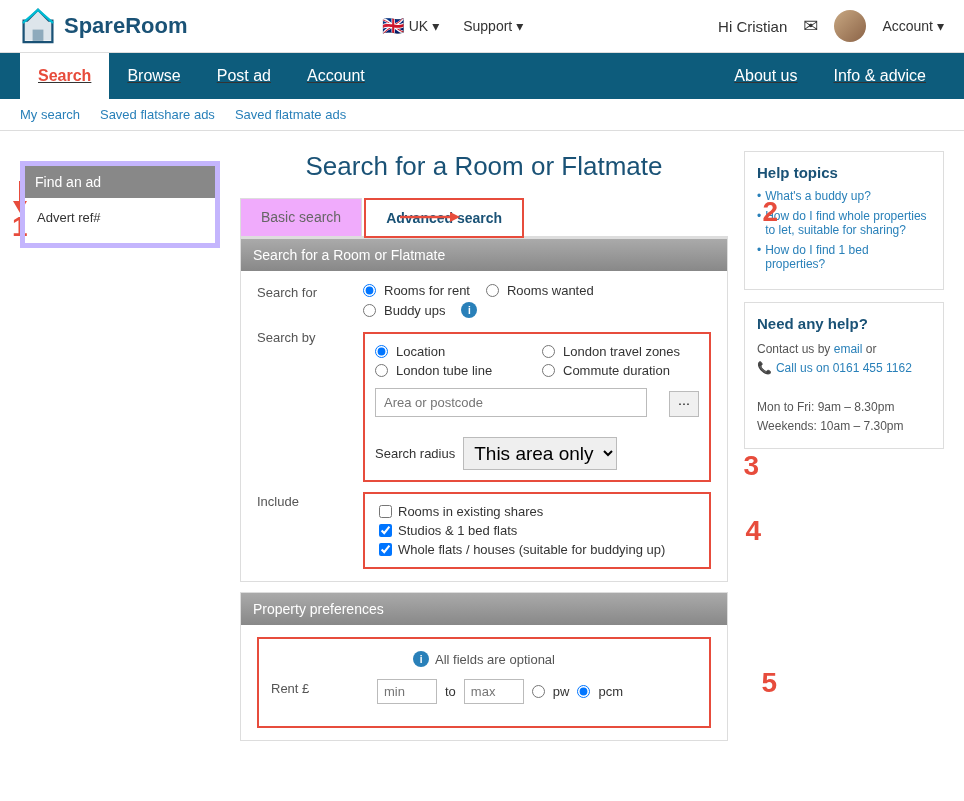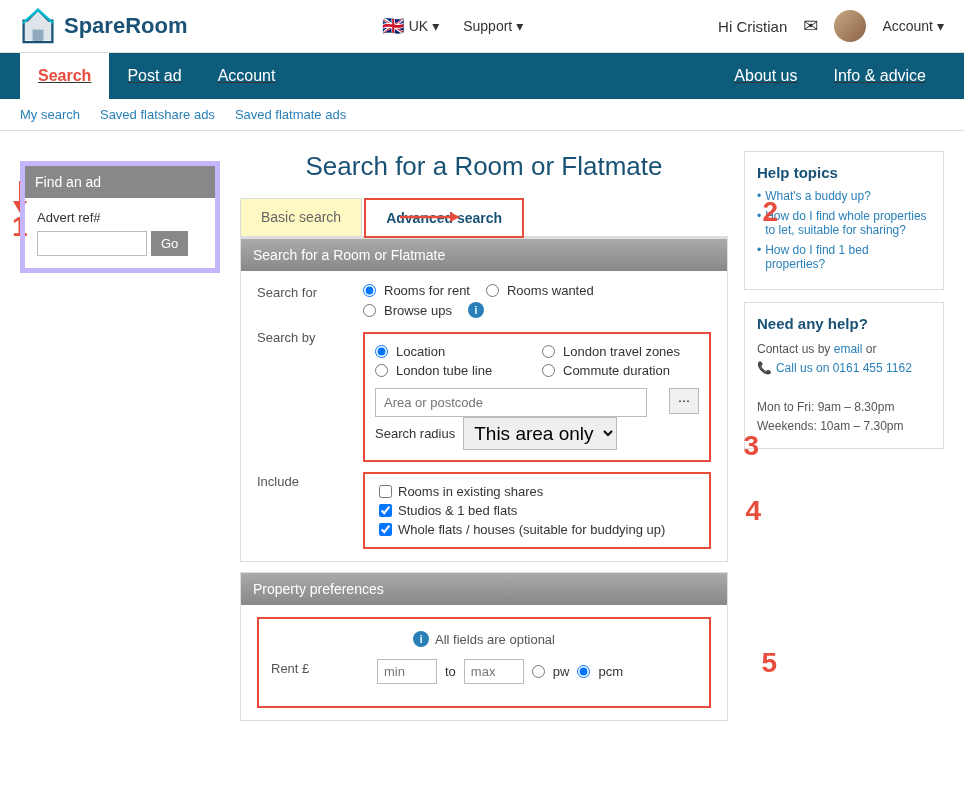--- a/index.html
+++ b/index.html
@@ -172,21 +172,21 @@
       display: flex;
       border-bottom: 2px solid #ddd;
       margin-bottom: 0;
     }
     .tab {
       padding: 10px 20px;
       cursor: pointer;
       font-size: 14px;
       color: #666;
       border: 1px solid #ddd;
-      background: #fef9c3;
+      background: #f0abfc;
       border-bottom: none;
       margin-right: 2px;
     }
     .tab.active {
       background: #fff;
       color: #1a5276;
       font-weight: bold;
       border: 2px solid #e74c3c;
       border-bottom: 2px solid #fff;
       margin-bottom: -2px;
@@ -259,23 +259,23 @@
       margin-top: 4px;
     }
     .search-by-options {
       display: grid;
       grid-template-columns: 1fr 1fr;
       gap: 4px 10px;
       margin-bottom: 10px;
     }
     .location-input-row {
       display: flex;
-      align-items: flex-start;
+      align-items: flex-end;
       gap: 22px;
-      margin-bottom: 0;
+      margin-bottom: 20px;
     }
     .location-input {
       flex: 1;
       border: 1px solid #bbb;
       padding: 6px 8px;
       font-size: 13px;
     }
     .location-btn {
       border: 1px solid #bbb;
       background: #f0f0f0;
@@ -450,20 +450,21 @@
     <div class="header-link">
       <span>Account</span>
       <span>▾</span>
     </div>
   </div>
 </div>
 
 <nav class="navbar">
   <div class="navbar-left">
     <a class="nav-item active">Search</a>
+    <a class="nav-item">Browse</a>
     <a class="nav-item">Post ad</a>
     <a class="nav-item">Account</a>
   </div>
   <div class="navbar-right">
     <a class="nav-item">About us</a>
     <a class="nav-item">Info &amp; advice</a>
   </div>
 </nav>
 
 <div class="subnav">
@@ -482,24 +483,20 @@
     <div style="width:0;height:0;border-left:7px solid transparent;border-right:7px solid transparent;border-top:12px solid #e74c3c;"></div>
     <div class="step-badge">1</div>
   </div>
 
   <div class="main-container">
 
     <div class="sidebar">
       <div class="find-ad-box">
         <div class="find-ad-title">Find an ad</div>
         <div class="advert-label">Advert ref#</div>
-        <div class="advert-input-row">
-          <input class="advert-input" type="text" style="">
-          <button class="go-btn">Go</button>
-        </div>
       </div>
     </div>
 
     <div class="search-area">
       <h1 class="page-title">Search for a Room or Flatmate</h1>
 
       <div class="tabs-row" style="position:relative;">
         <div class="tab">Basic search</div>
         <div class="tab active red-outline">Advanced search</div>
 
@@ -528,21 +525,21 @@
                   <span>Rooms for rent</span>
                 </label>
                 <label class="radio-item">
                   <input type="radio" name="search_for" style="">
                   <span>Rooms wanted</span>
                 </label>
               </div>
               <div class="radio-group" style="margin-top:4px;">
                 <label class="radio-item">
                   <input type="radio" name="search_for" style="">
-                  <span>Browse ups</span>
+                  <span>Buddy ups</span>
                 </label>
                 <span class="info-icon">i</span>
               </div>
             </div>
           </div>
 
           <div class="form-row">
             <div class="form-label">Search by</div>
             <div class="form-controls">
               <div class="search-by-box red-outline" style="position:relative;">

